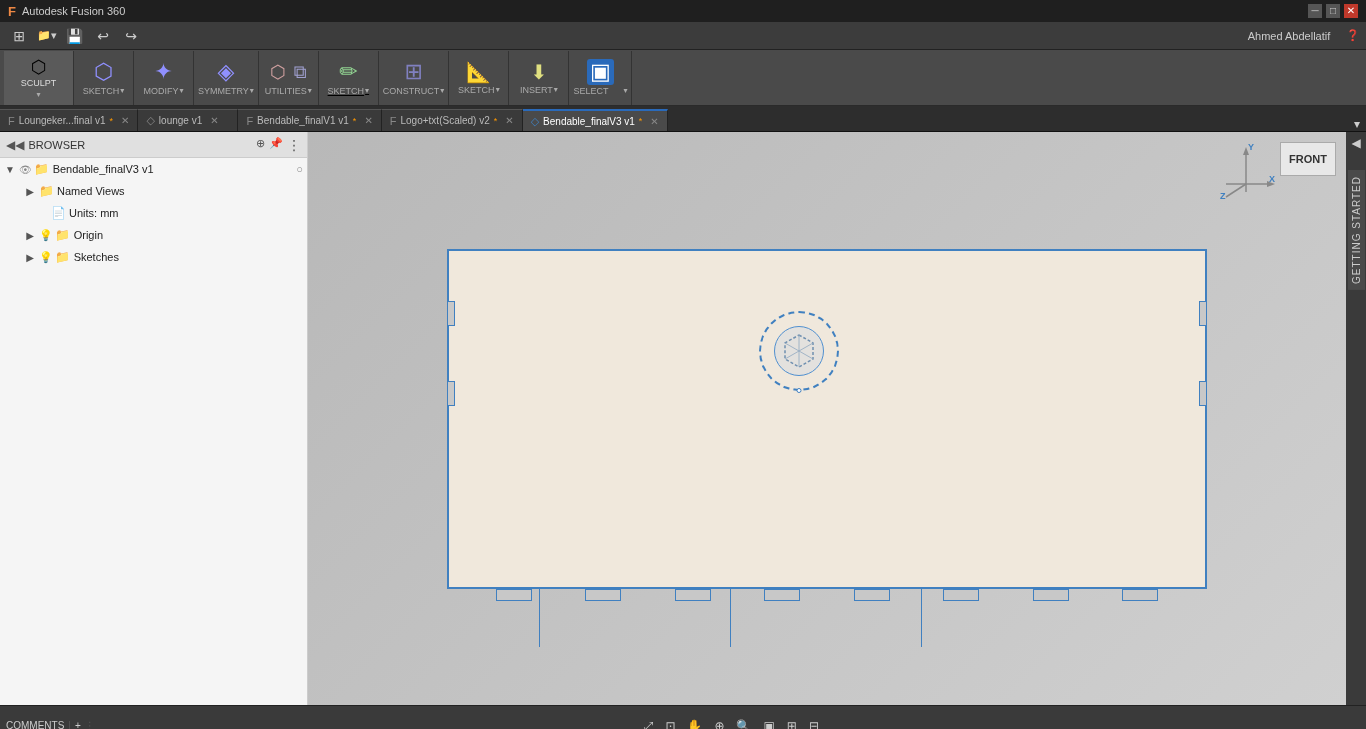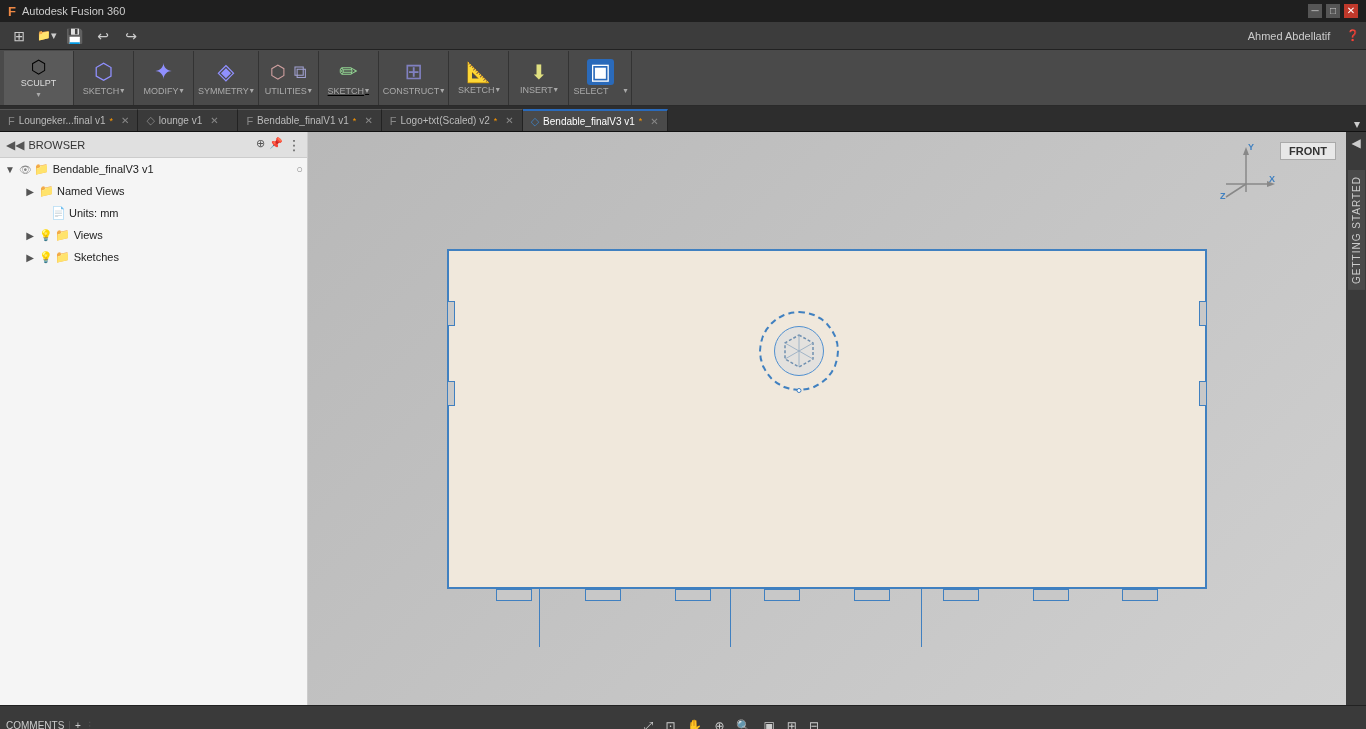--- a/index.html
+++ b/index.html
@@ -379,21 +379,21 @@
       <div class="tree-item" style="padding-left:36px;">
         <span class="tree-arrow" style="visibility:hidden;">▶</span>
         <span class="tree-icon" style="color:#e8a020;">📄</span>
         <span class="tree-label">Units: mm</span>
       </div>
 
       <div class="tree-item" style="padding-left:24px;">
         <span class="tree-arrow">▶</span>
         <span class="bulb-icon">💡</span>
         <span class="tree-icon folder-icon">📁</span>
-        <span class="tree-label">Views</span>
+        <span class="tree-label">Origin</span>
       </div>
 
       <div class="tree-item" style="padding-left:24px;">
         <span class="tree-arrow">▶</span>
         <span class="bulb-icon">💡</span>
         <span class="tree-icon folder-icon">📁</span>
         <span class="tree-label">Sketches</span>
       </div>
     </div>
   </div>
@@ -450,21 +450,21 @@
 
           <line x1="10" y1="42" x2="54" y2="42" stroke="#888" stroke-width="1.5"></line>
           <polygon points="59,42 51,39 51,45" fill="#888"></polygon>
           <text x="53" y="40" font-size="9" fill="#4080c0" font-weight="bold">X</text>
 
           <line x1="30" y1="42" x2="10" y2="55" stroke="#888" stroke-width="1.5"></line>
           <text x="4" y="57" font-size="9" fill="#4080c0" font-weight="bold">Z</text>
         </svg>
       </div>
 
-      <div style="position:absolute;top:10px;right:10px;background:#e8e8e8;border:1px solid #aaa;padding:2px 8px;font-size:11px;font-weight:bold;color:#333;">FRONT</div>
+      <div style="position:absolute;top:10px;right:10px;background:#e8e8e8;border:1px solid #aaa;padding:10px 8px;font-size:11px;font-weight:bold;color:#333;">FRONT</div>
 
     </div>
   </div>
 
   <div id="right-panel">
     <span class="right-panel-arrow">◀</span>
     <div class="getting-started-vertical">GETTING STARTED</div>
   </div>
 </div>
 

